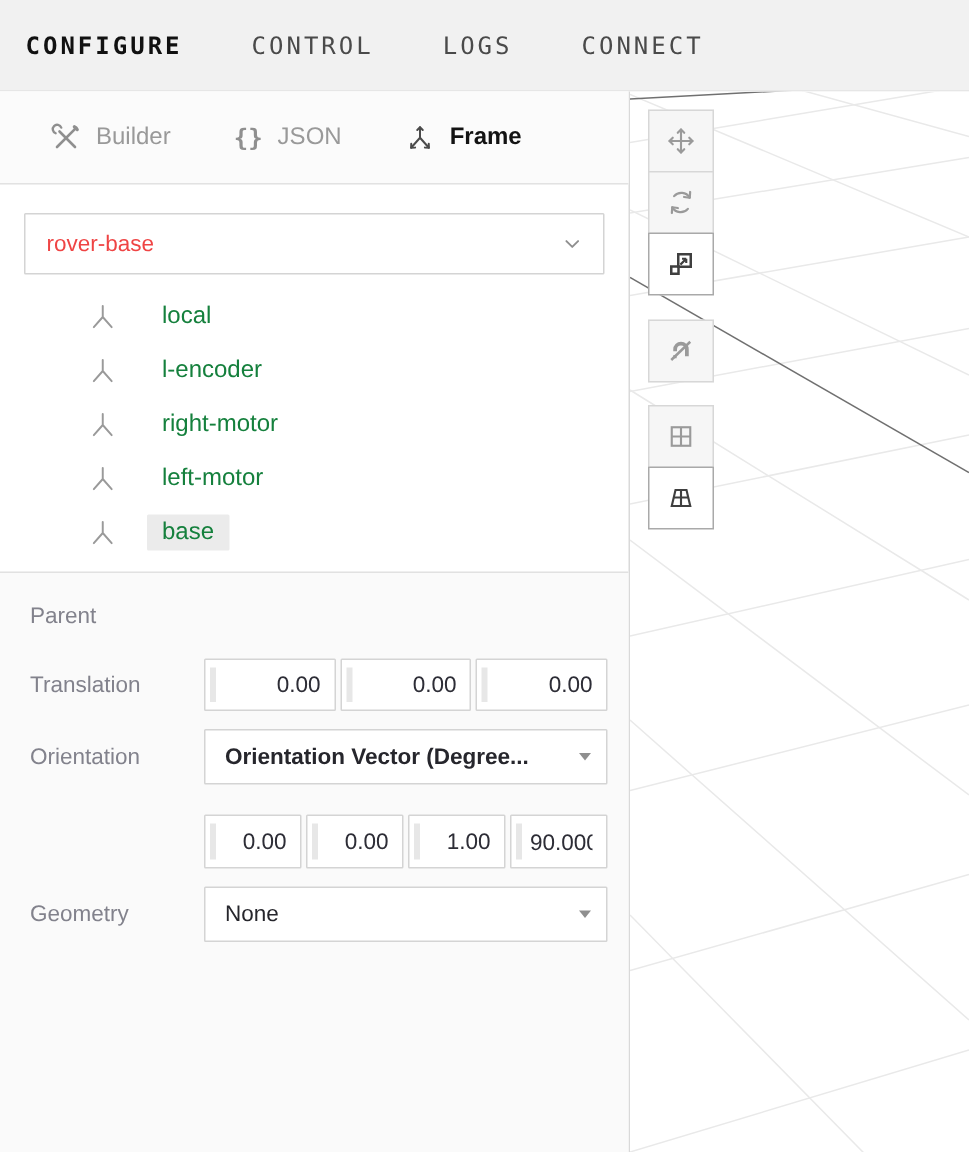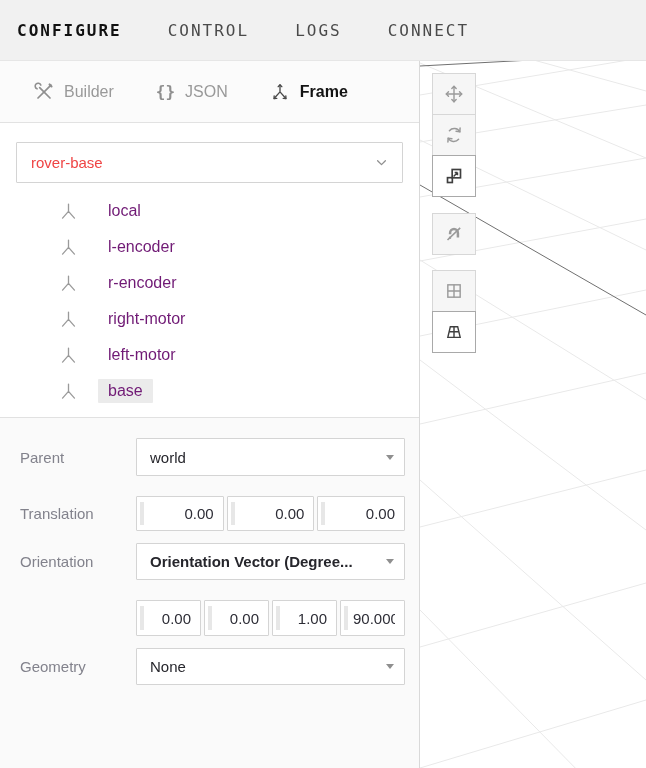--- a/index.html
+++ b/index.html
@@ -44,21 +44,21 @@
   .component-select{margin:19px 16px 0 16px;height:41px;box-sizing:border-box;background:#fff;
     border:1px solid #d4d4d4;border-radius:1px;display:flex;align-items:center;
     justify-content:space-between;padding:0 12px 0 14px;font-size:15px;color:#ef4444;cursor:pointer;}
   .component-select .chev{color:#8f8f8f;display:flex;}
   .component-select .chev svg{width:17px;height:17px;display:block;}
 
   .tree{margin-top:10px;margin-bottom:8px;}
   .tree-row{height:36px;display:flex;align-items:center;padding-left:58px;cursor:pointer;}
   .tree-row .ficon{color:#9a9a9a;display:flex;flex:none;}
   .tree-row .ficon svg{width:21px;height:21px;display:block;}
-  .tree-label{margin-left:19px;font-size:16px;color:#701a75;padding:3px 10px;border-radius:1px;}
+  .tree-label{margin-left:19px;font-size:16px;color:#15803d;padding:3px 10px;border-radius:1px;}
   .tree-row.selected .tree-label{background:#ebebeb;}
 
   .form-section{flex:1;background:#fafafa;border-top:1px solid #e1e1e1;
     padding:20px 14px 0 20px;box-sizing:border-box;}
   .frow{display:flex;margin-bottom:20px;}
   .frow .flabel{width:116px;flex:none;font-size:15px;color:#82828c;align-self:center;}
   .fselect{flex:1;min-width:0;height:38px;box-sizing:border-box;background:#fff;
     border:1px solid #d4d4d4;border-radius:1px;display:flex;align-items:center;
     justify-content:space-between;padding:0 10px 0 13px;font-size:15px;color:#26262c;cursor:pointer;}
   .fselect.h37{height:37px;}
@@ -218,28 +218,20 @@
             </svg>
           </span>
         <span class="tree-label">l-encoder</span>
       </div>
       <div class="tree-row">
         <span class="ficon">
             <svg viewBox="0 0 24 24" fill="none" stroke="currentColor" stroke-width="1.5" stroke-linecap="round">
               <path d="M12 3.5v8.3 M12 11.8 5.2 19.5 M12 11.8 18.8 19.5"></path>
             </svg>
           </span>
-        <span class="tree-label">r-encoder</span>
-      </div>
-      <div class="tree-row">
-        <span class="ficon">
-            <svg viewBox="0 0 24 24" fill="none" stroke="currentColor" stroke-width="1.5" stroke-linecap="round">
-              <path d="M12 3.5v8.3 M12 11.8 5.2 19.5 M12 11.8 18.8 19.5"></path>
-            </svg>
-          </span>
         <span class="tree-label">right-motor</span>
       </div>
       <div class="tree-row">
         <span class="ficon">
             <svg viewBox="0 0 24 24" fill="none" stroke="currentColor" stroke-width="1.5" stroke-linecap="round">
               <path d="M12 3.5v8.3 M12 11.8 5.2 19.5 M12 11.8 18.8 19.5"></path>
             </svg>
           </span>
         <span class="tree-label">left-motor</span>
       </div>
@@ -250,24 +242,20 @@
             </svg>
           </span>
         <span class="tree-label">base</span>
       </div>
     </div>
 
     <div class="form-section">
 
       <div class="frow">
         <span class="flabel">Parent</span>
-        <div class="fselect">
-          <span class="val">world</span>
-          <span class="caret"></span>
-        </div>
       </div>
 
       <div class="frow r2 mb12">
         <span class="flabel">Translation</span>
         <div class="inputs">
           <span class="num-wrap">
               <input class="num-input" value="0.00" style="">
             </span>
           <span class="num-wrap">
               <input class="num-input" value="0.00" style="">

